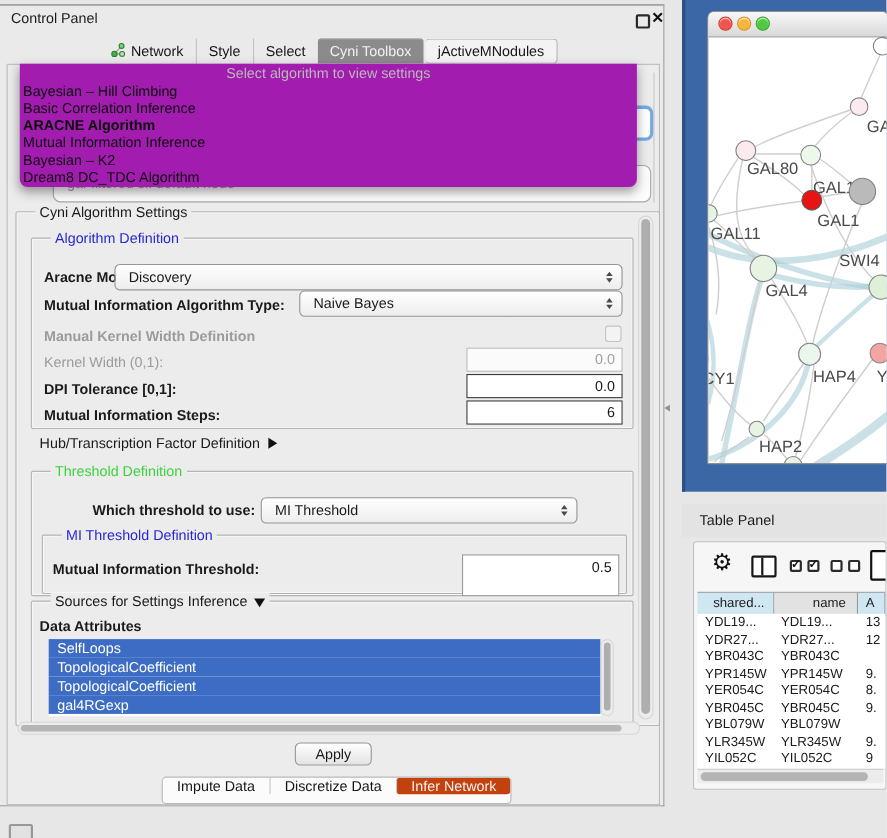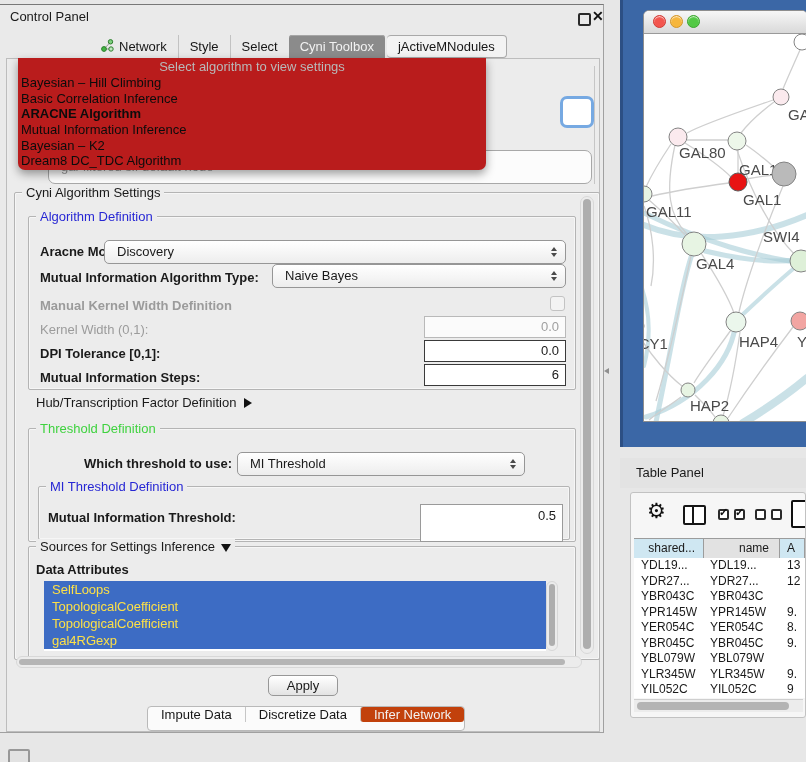--- a/index.html
+++ b/index.html
@@ -25,28 +25,28 @@
 
   .cp-content{left:6px;top:58px;width:594px;height:674px;border:1px solid #bdbdbd;background:#ececec;box-sizing:border-box}
 
   
   .bgcombo{left:48px;top:150px;width:544px;height:34px;border:1px solid #a8a8a8;border-radius:7px;
            background:#fcfcfc;box-sizing:border-box;z-index:5;color:#9a9a9a;font-size:13px;line-height:32px;padding-left:12px}
   .focusfrag{left:560px;top:96px;width:34px;height:32px;border:3px solid #76a9e2;border-radius:7px;background:#fff;box-sizing:border-box;z-index:5}
   .vfrag{left:594px;top:66px;width:1px;height:118px;background:#c6c6c6;z-index:5}
 
   
-  .dropdown{left:18px;top:58px;width:468px;height:112px;background:#b91c1c;z-index:50;
+  .dropdown{left:18px;top:58px;width:561px;height:112px;background:#a21caf;z-index:50;
             border-radius:0 0 7px 7px;box-shadow:0 4px 10px rgba(0,0,0,.38);overflow:hidden}
   .dd-prompt{height:17px;line-height:17px;text-align:center;color:#b9b9b9;font-size:13px}
   .dd-item{height:15.7px;line-height:15.7px;padding-left:3px;font-size:13px;color:#0c0c0c;white-space:nowrap}
 
   
   .grp{position:absolute;border:1px solid #b4b4b4;border-radius:2px;box-shadow:inset 0 0 0 1px rgba(255,255,255,.55);z-index:10}
-  .grp>.gt{position:absolute;top:-8px;left:7px;background:#ececec;padding:0 4px;font-size:13px;line-height:16px;white-space:nowrap}
+  .grp>.gt{position:absolute;top:-8px;left:17px;background:#ececec;padding:0 4px;font-size:13px;line-height:16px;white-space:nowrap}
   .t-blue{color:#2727d4}
   .t-green{color:#3fd23f}
 
   .lbl{position:absolute;font-size:13px;z-index:12;white-space:nowrap}
 
   .combo{position:absolute;z-index:12;border:1px solid #969696;border-radius:5px;
          background:linear-gradient(#ffffff,#ededed);box-sizing:border-box;font-size:13px}
   .combo .cv{display:block;line-height:22px;padding-left:12px}
   .spin{position:absolute;right:8px;top:50%;transform:translateY(-50%);display:flex;flex-direction:column;gap:2px}
   .spin i{display:block;width:0;height:0;border-left:3.5px solid transparent;border-right:3.5px solid transparent}
@@ -58,21 +58,21 @@
   .fld-dark{border:1.5px solid #3a3a3a;line-height:19px}
   .fld-lite{border:1px solid #b9b9b9;background:#fbfbfb;color:#a0a0a0;line-height:20px}
   .fld-mid{border:1px solid #9a9a9a;line-height:22px}
 
   .chk{position:absolute;z-index:12;width:15px;height:15px;border:1px solid #c3c3c3;border-radius:3px;background:#f3f3f3;box-sizing:border-box}
 
   .tri-r{display:inline-block;margin-left:8px;width:0;height:0;border-top:5.5px solid transparent;border-bottom:5.5px solid transparent;border-left:8px solid #111;position:relative;top:1px}
   .tri-d{display:inline-block;margin-left:6px;width:0;height:0;border-left:5.5px solid transparent;border-right:5.5px solid transparent;border-top:8px solid #111;position:relative;top:1px}
 
   .attrlist{left:44px;top:581px;width:502px;height:70px;z-index:12;background:#fff;overflow:hidden}
-  .attr-item{height:17px;line-height:17px;padding-left:8px;background:#3d6cc4;color:#fde047;font-size:13px;white-space:nowrap}
+  .attr-item{height:17px;line-height:17px;padding-left:8px;background:#3d6cc4;color:#ffffff;font-size:13px;white-space:nowrap}
 
   .sb-v{position:absolute;background:#ececec;border:1px solid #d8d8d8;border-radius:7px;box-sizing:border-box;z-index:15}
   .sb-v .th{position:absolute;left:2px;right:2px;background:#aeaeae;border-radius:5px}
   .sb-h{position:absolute;background:#ececec;border:1px solid #d8d8d8;border-radius:7px;box-sizing:border-box;z-index:15}
   .sb-h .th{position:absolute;top:2px;bottom:2px;background:#b5b5b5;border-radius:5px}
 
   .applybtn{left:268px;top:675px;width:70px;height:21px;z-index:12;border:1px solid #979797;border-radius:5px;
             background:linear-gradient(#ffffff,#e3e3e3);font-size:13px;text-align:center;line-height:20px;box-sizing:border-box}
 
   .btabs{left:147px;top:706px;height:23px;display:flex;align-items:flex-start;font-size:13px;z-index:12;

